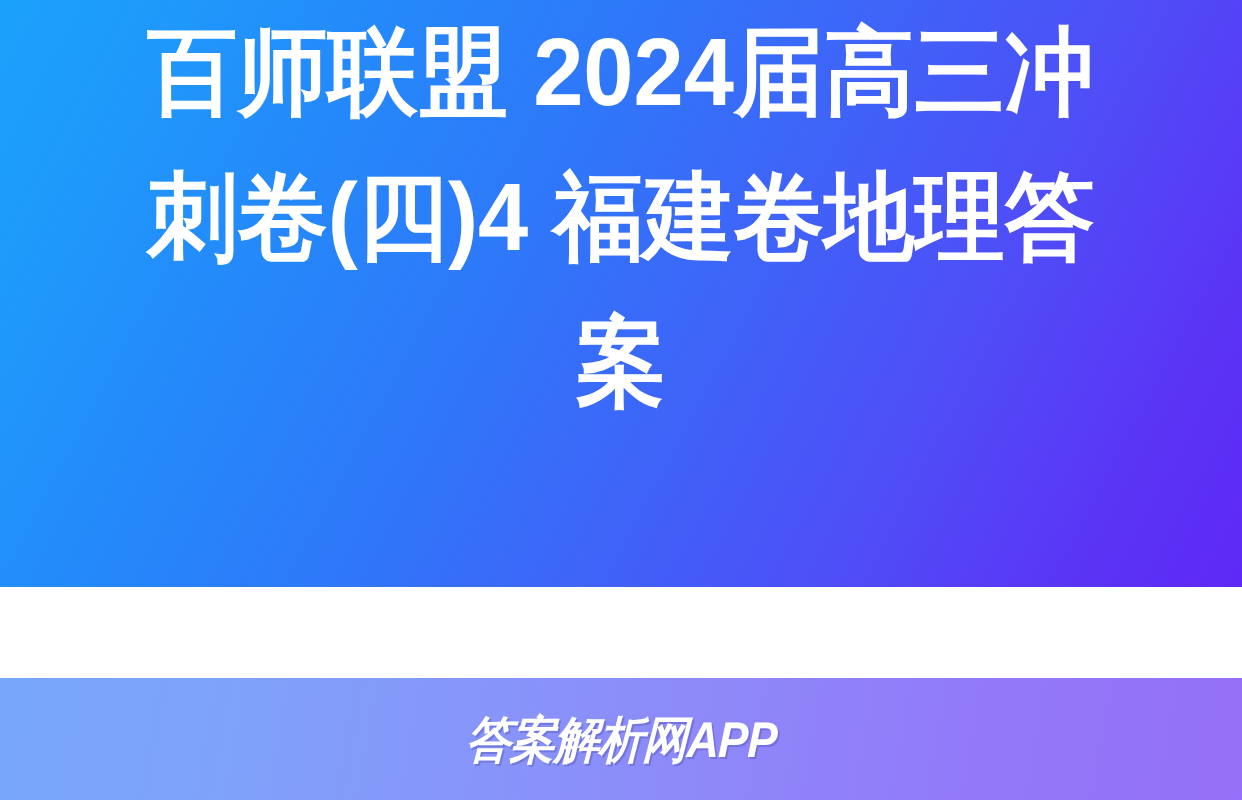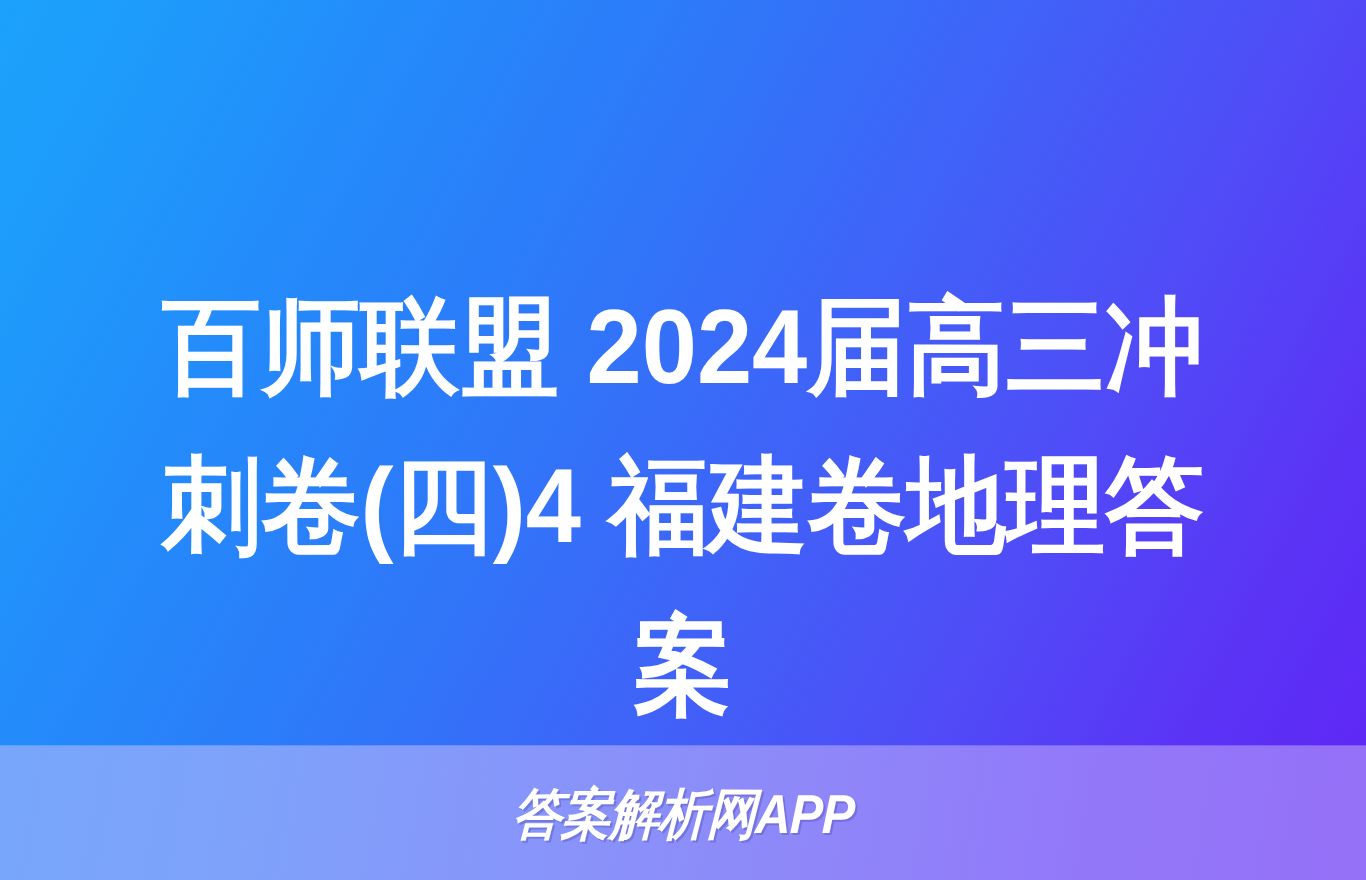--- a/index.html
+++ b/index.html
@@ -18,32 +18,32 @@
     overflow: hidden;
     font-family: "Liberation Sans", "DejaVu Sans", sans-serif;
   }
 
   
   #hero {
     position: absolute;
     left: 0;
     top: 0;
     width: 1242px;
-    height: 678px;
+    height: 587px;
     background: linear-gradient(118deg,
                 #1BA2FC 0%,
                 #1E9AFB 10%,
                 #2588FA 26%,
                 #2F77F9 42%,
                 #3F63F8 58%,
                 #4F4DF7 74%,
                 #5A36F6 88%,
                 #5E28F5 100%);
     display: flex;
-    align-items: flex-end;
+    align-items: flex-start;
     justify-content: center;
   }
 
   #hero-title {
     width: 1080px;
     margin: 0;
     padding: 0;
     text-align: center;
     color: #ffffff;
     font-family: "Liberation Sans", "DejaVu Sans", sans-serif;

